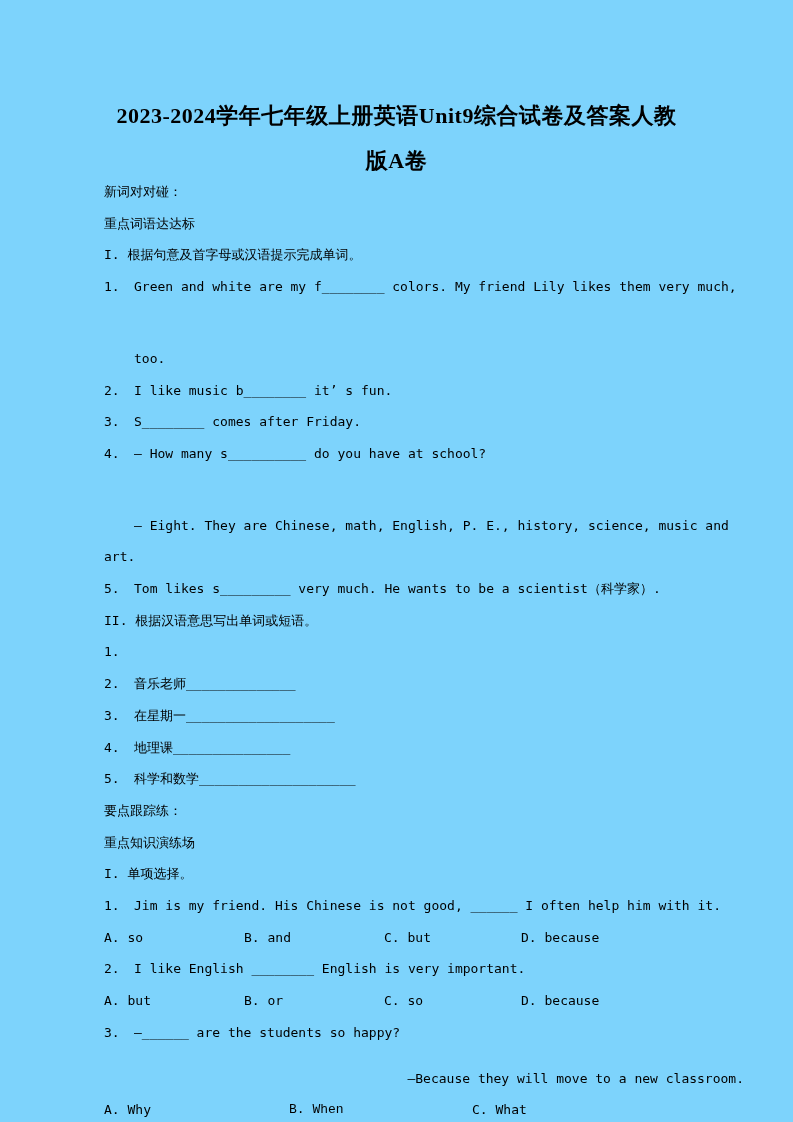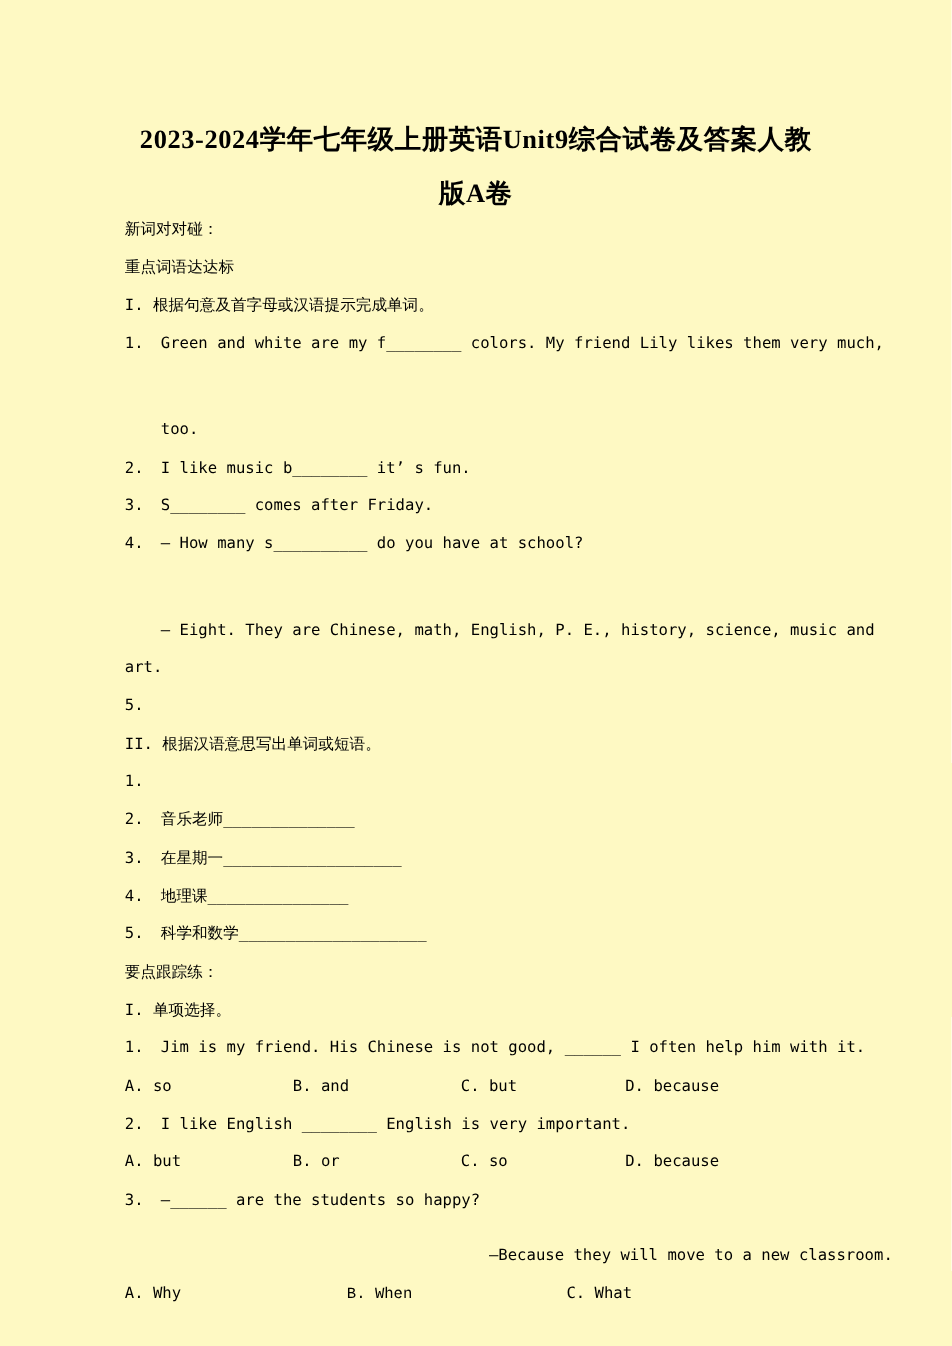--- a/index.html
+++ b/index.html
@@ -4,21 +4,21 @@
 <style>
   html, body {
     margin: 0;
     padding: 0;
     background: #ffffff;
   }
   .page {
     position: relative;
     width: 793px;
     height: 1122px;
-    background: #fef9c3;
+    background: #7dd3fc;
     color: #000000;
     overflow: hidden;
     font-family: "DejaVu Sans Mono", "Liberation Mono", monospace;
   }
   .doc-title {
     position: absolute;
     top: 93px;
     left: 0;
     width: 100%;
     margin: 0;
@@ -94,20 +94,21 @@
         <span class="item-text">S________ comes after Friday.</span>
       </div>
       <div class="line num">
         <span class="num-label">4.</span>
         <span class="item-text">— How many s__________ do you have at school?</span>
       </div>
       <div class="line indent">— Eight. They are Chinese, math, English, P. E., history, science, music and</div>
       <div class="line plain">art.</div>
       <div class="line num">
         <span class="num-label">5.</span>
+        <span class="item-text">Tom likes s_________ very much. He wants to be a scientist（科学家）.</span>
       </div>
       <div class="line plain">II. 根据汉语意思写出单词或短语。</div>
       <div class="line num">
         <span class="num-label">1.</span>
       </div>
       <div class="line num">
         <span class="num-label">2.</span>
         <span class="item-text">音乐老师______________</span>
       </div>
       <div class="line num">
@@ -116,20 +117,21 @@
       </div>
       <div class="line num">
         <span class="num-label">4.</span>
         <span class="item-text">地理课_______________</span>
       </div>
       <div class="line num">
         <span class="num-label">5.</span>
         <span class="item-text">科学和数学____________________</span>
       </div>
       <div class="line plain">要点跟踪练：</div>
+      <div class="line plain">重点知识演练场</div>
       <div class="line plain">I. 单项选择。</div>
       <div class="line num">
         <span class="num-label">1.</span>
         <span class="item-text">Jim is my friend. His Chinese is not good, ______ I often help him with it.</span>
       </div>
       <div class="line options4"><span class="opt">A. so</span><span class="opt">B. and</span><span class="opt">C. but</span><span class="opt">D. because</span></div>
       <div class="line num">
         <span class="num-label">2.</span>
         <span class="item-text">I like English ________ English is very important.</span>
       </div>

